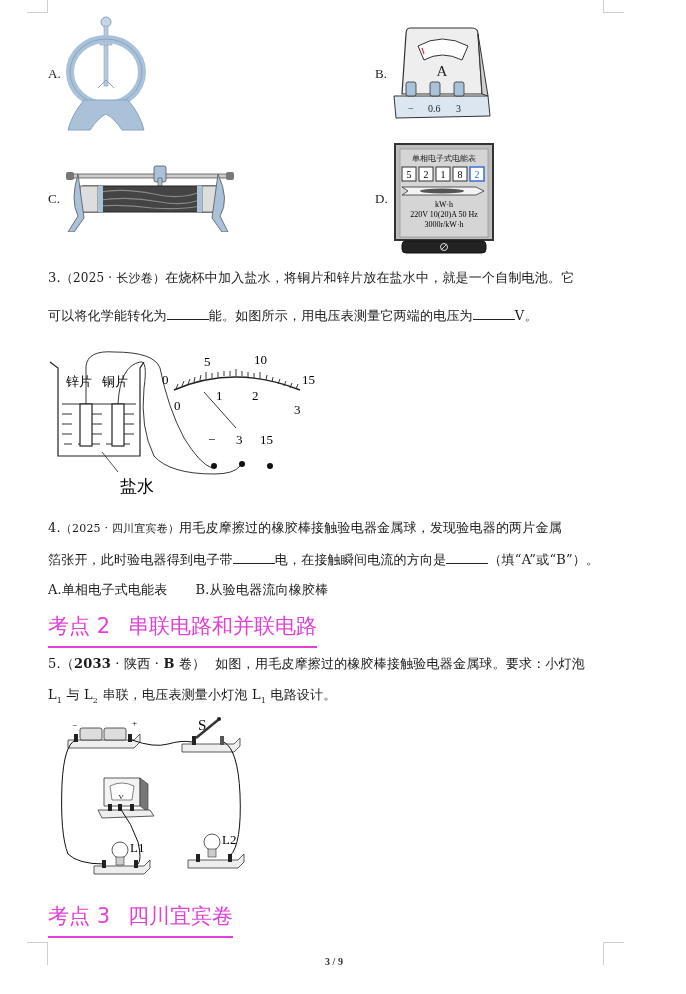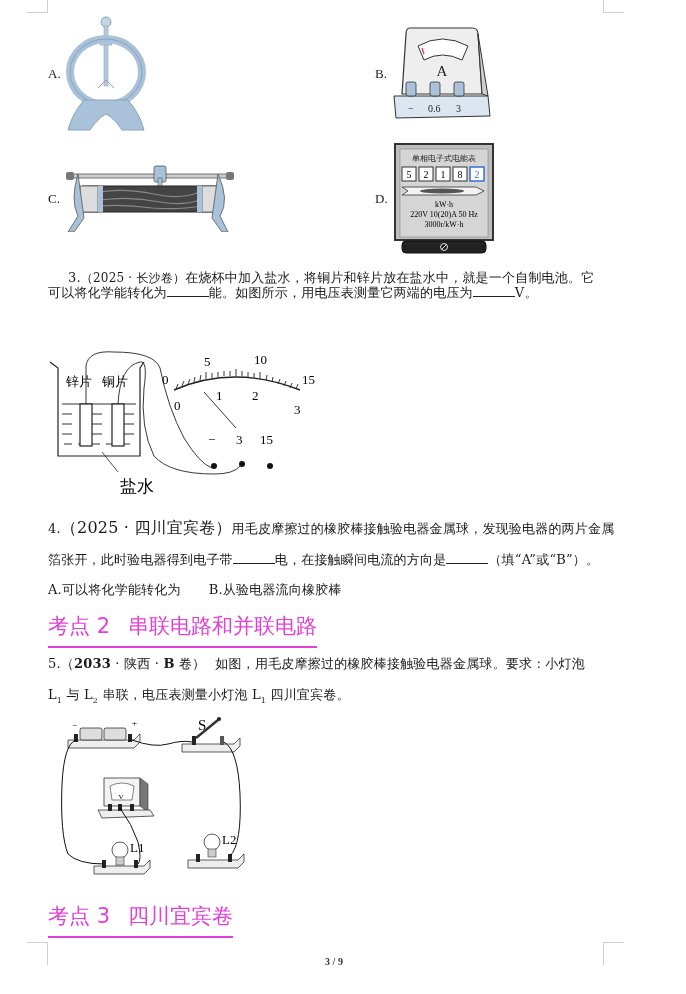--- a/index.html
+++ b/index.html
@@ -97,24 +97,24 @@
     <text x="50" y="64" font-size="8" text-anchor="middle">kW·h</text>
     <text x="50" y="74" font-size="8" text-anchor="middle">220V 10(20)A 50 Hz</text>
     <text x="50" y="84" font-size="8" text-anchor="middle">3000r/kW·h</text>
     <rect x="8" y="98" width="84" height="12" rx="4" fill="#222" stroke="#111"></rect>
     <circle cx="50" cy="104" r="3.5" fill="none" stroke="#ddd" stroke-width="1"></circle>
     <line x1="47" y1="107" x2="53" y2="101" stroke="#ddd" stroke-width="1"></line>
   </svg>
 </div>
 
 <div>
-  <div class="q-line" style="top:270px;margin-left:20px;">
+  <div class="q-line" style="top:270px;">
     <span>3.</span><span style="font-size:12px;">（2025 · 长沙卷）</span><span>在烧杯中加入盐水，将铜片和锌片放在盐水中，就是一个自制电池。它</span>
   </div>
-  <div class="q-line" style="top:284px;">
+  <div class="q-line" style="top:307px;">
     <span>可以将化学能转化为</span><span class="blank"></span><span>能。如图所示，用电压表测量它两端的电压为</span><span class="blank"></span><span>V。</span>
   </div>
 
   <svg class="abs" style="left:44px; top:348px;" width="290" height="152" viewBox="0 0 290 152">
 
     <path d="M6 14 L14 20 L14 108 L96 108 L96 20 L100 14" fill="none" stroke="#222" stroke-width="1.2"></path>
     <g stroke="#333" stroke-width="1">
       <line x1="18" y1="56" x2="92" y2="56"></line>
       <line x1="18" y1="66" x2="28" y2="66"></line>
         <line x1="48" y1="66" x2="58" y2="66"></line>
@@ -181,40 +181,40 @@
     <circle cx="198" cy="116" r="3" fill="#111"></circle>
     <circle cx="226" cy="118" r="3" fill="#111"></circle>
 
     <line x1="58" y1="104" x2="74" y2="124" stroke="#222" stroke-width="0.8"></line>
     <text x="76" y="144" font-size="17" font-family="DejaVu Sans, sans-serif">盐水</text>
   </svg>
 </div>
 
 <div>
   <div class="q-line" style="top:520px;">
-    <span>4.</span><span style="font-size:16px;">（2025 · 四川宜宾卷）</span><span>用毛皮摩擦过的橡胶棒接触验电器金属球，发现验电器的两片金属</span>
+    <span>4.</span><span style="font-size:11px;">（2025 · 四川宜宾卷）</span><span>用毛皮摩擦过的橡胶棒接触验电器金属球，发现验电器的两片金属</span>
   </div>
   <div class="q-line" style="top:551px;">
     <span>箔张开，此时验电器得到电子带</span><span class="blank"></span><span>电，在接触瞬间电流的方向是</span><span class="blank"></span><span>（填“A”或“B”）。</span>
   </div>
   <div class="q-line" style="top:582px;">
-    <span>A.可以将化学能转化为</span><span style="display:inline-block;width:28px;"></span><span>B.从验电器流向橡胶棒</span>
+    <span>A.单相电子式电能表</span><span style="display:inline-block;width:28px;"></span><span>B.从验电器流向橡胶棒</span>
   </div>
 </div>
 
 <div class="heading" style="top:614px;">
   <span>考点 2</span><span class="sp"></span><span>串联电路和并联电路</span>
 </div>
 
 <div>
   <div class="q-line" style="top:656px;">
     <span>5.</span><span>（</span><b>2033</b><span> · 陕西 · </span><b>B</b><span> 卷）</span><span style="display:inline-block;width:10px;"></span><span>如图，用毛皮摩擦过的橡胶棒接触验电器金属球。要求：小灯泡</span>
   </div>
   <div class="q-line" style="top:687px;">
-    <span>L</span><sub>1</sub><span> 与 L</span><sub>2</sub><span> 串联，电压表测量小灯泡 L</span><sub>1</sub><span> 四川宜宾卷。</span>
+    <span>L</span><sub>1</sub><span> 与 L</span><sub>2</sub><span> 串联，电压表测量小灯泡 L</span><sub>1</sub><span> 电路设计。</span>
   </div>
 
   <svg class="abs" style="left:58px; top:714px;" width="200" height="170" viewBox="0 0 200 170">
 
     <path d="M10 26 L76 26 L82 20 L82 28 L76 34 L10 34 Z" fill="#eee" stroke="#333" stroke-width="0.8"></path>
     <rect x="22" y="14" width="22" height="12" rx="2" fill="#ddd" stroke="#333" stroke-width="0.8"></rect>
     <rect x="46" y="14" width="22" height="12" rx="2" fill="#ddd" stroke="#333" stroke-width="0.8"></rect>
     <rect x="16" y="20" width="4" height="8" fill="#222"></rect>
     <rect x="70" y="20" width="4" height="8" fill="#222"></rect>
     <text x="14" y="14" font-size="9">−</text>

